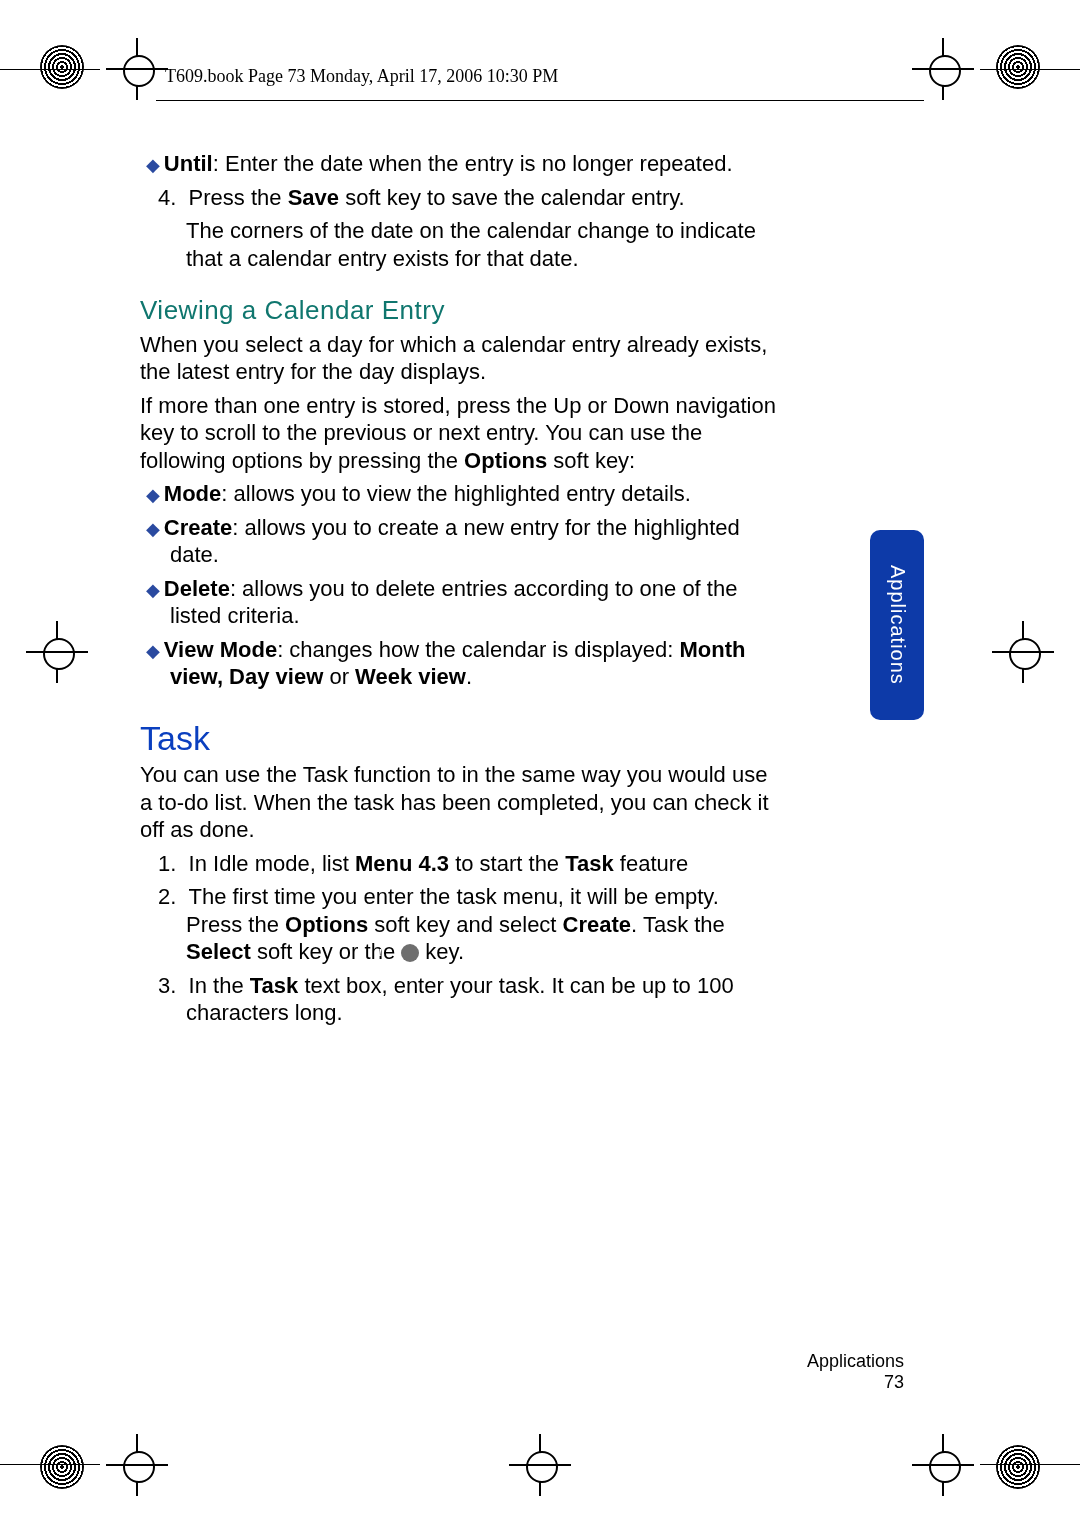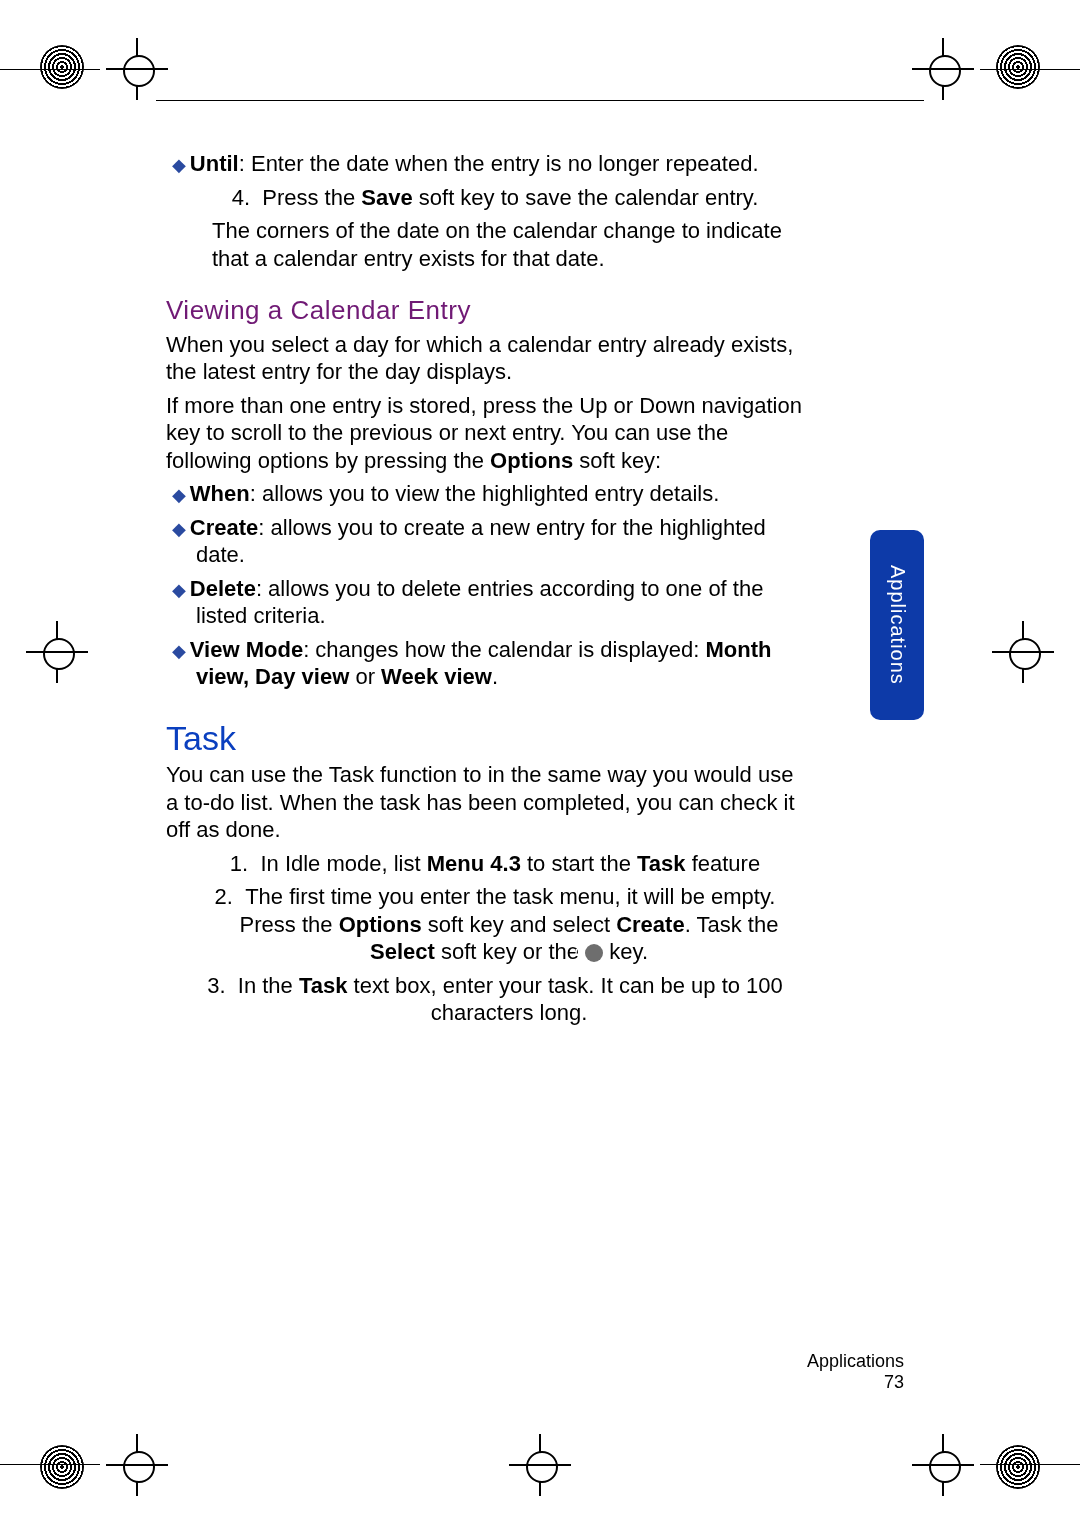--- a/index.html
+++ b/index.html
@@ -19,27 +19,27 @@
   .ch-bot-left{bottom:52px;left:120px;} .ch-bot-right{bottom:52px;right:120px;}
   .ch-bot-center{bottom:52px;left:50%;margin-left:-17px;}
   .hline{position:absolute;height:1px;background:#000;}
   .hline.top-l{top:69px;left:0;width:100px;} .hline.top-r{top:69px;right:0;width:100px;}
   .hline.bot-l{bottom:69px;left:0;width:100px;} .hline.bot-r{bottom:69px;right:0;width:100px;}
   
   .frame-top{position:absolute;top:100px;left:156px;right:156px;height:1px;background:#000;}
   
   .hdr{position:absolute;top:66px;left:165px;font-size:18px;font-family:"Times New Roman",serif;}
   
-  .content{position:absolute;top:150px;left:166px;width:640px;font-size:22px;line-height:1.25;}
+  .content{position:absolute;top:150px;left:140px;width:640px;font-size:22px;line-height:1.25;}
   .content p{margin:0 0 6px 0;}
   .diamond{color:#2a4aa0;font-size:18px;margin-right:4px;}
   .bullet-item{padding-left:30px;text-indent:-24px;margin:2px 0;}
-  .numitem{padding-left:46px;text-indent:-28px;margin:10px 0 18px 0;text-align:center;}
+  .numitem{padding-left:46px;text-indent:-28px;margin:10px 0 18px 0;}
   .indent{padding-left:46px;}
-  h2.sec{color:#701a75;font-family:Helvetica,Arial,sans-serif;font-weight:400;font-size:26px;margin:22px 0 4px 0;letter-spacing:.5px;}
+  h2.sec{color:#0f766e;font-family:Helvetica,Arial,sans-serif;font-weight:400;font-size:26px;margin:22px 0 4px 0;letter-spacing:.5px;}
   h1.big{color:#0a3fbf;font-family:Helvetica,Arial,sans-serif;font-weight:400;font-size:34px;margin:26px 0 2px 0;}
   b{font-weight:bold;}
   
   .tab{position:absolute;right:156px;top:530px;width:54px;height:190px;background:#0d3aa8;border-radius:10px;color:#fff;display:flex;align-items:center;justify-content:center;}
   .tab span{writing-mode:vertical-rl;font-size:20px;letter-spacing:1px;font-family:Helvetica,Arial,sans-serif;}
   
   .footer{position:absolute;right:176px;bottom:140px;text-align:right;font-size:18px;line-height:1.2;}
   
   .keyicon{display:inline-block;width:18px;height:18px;border-radius:50%;background:#6e6e6e;vertical-align:-3px;position:relative;}
   .keyicon::after{content:"i";position:absolute;left:5px;top:-1px;color:#fff;font-size:14px;font-style:italic;font-family:serif;}
@@ -75,38 +75,39 @@
     </div>
   <div class="crosshair ch-bot-center">
       <div class="ring"></div>
     </div>
   <div class="crosshair ch-bot-right">
       <div class="ring"></div>
     </div>
 
   <div class="frame-top"></div>
 
+  <div class="hdr">T609.book  Page 73  Monday, April 17, 2006  10:30 PM</div>
 
   <div class="content">
     <p class="bullet-item">
       <span class="diamond">◆</span><b>Until</b><span>: Enter the date when the entry is no longer repeated.</span>
     </p>
 
     <p class="numitem">
       <span>4.</span>&nbsp;&nbsp;<span>Press the </span><b>Save</b><span> soft key to save the calendar entry.</span>
     </p>
     <p class="indent">The corners of the date on the calendar change to indicate that a calendar entry exists for that date.</p>
 
     <h2 class="sec">Viewing a Calendar Entry</h2>
     <p>When you select a day for which a calendar entry already exists, the latest entry for the day displays.</p>
     <p>
       <span>If more than one entry is stored, press the Up or Down navigation key to scroll to the previous or next entry. You can use the following options by pressing the </span><b>Options</b><span> soft key:</span>
     </p>
 
-    <p class="bullet-item"><span class="diamond">◆</span><b>When</b><span>: allows you to view the highlighted entry details.</span></p>
+    <p class="bullet-item"><span class="diamond">◆</span><b>Mode</b><span>: allows you to view the highlighted entry details.</span></p>
     <p class="bullet-item"><span class="diamond">◆</span><b>Create</b><span>: allows you to create a new entry for the highlighted date.</span></p>
     <p class="bullet-item"><span class="diamond">◆</span><b>Delete</b><span>: allows you to delete entries according to one of the listed criteria.</span></p>
     <p class="bullet-item"><span class="diamond">◆</span><b>View Mode</b><span>: changes how the calendar is displayed: </span><b>Month view, Day view</b><span> or </span><b>Week view</b><span>.</span></p>
 
     <h1 class="big">Task</h1>
     <p>You can use the Task function to in the same way you would use a to-do list. When the task has been completed, you can check it off as done.</p>
 
     <p class="numitem">
       <span>1.</span>&nbsp;&nbsp;<span>In Idle mode, list </span><b>Menu 4.3</b><span> to start the </span><b>Task</b><span> feature</span>
     </p>

